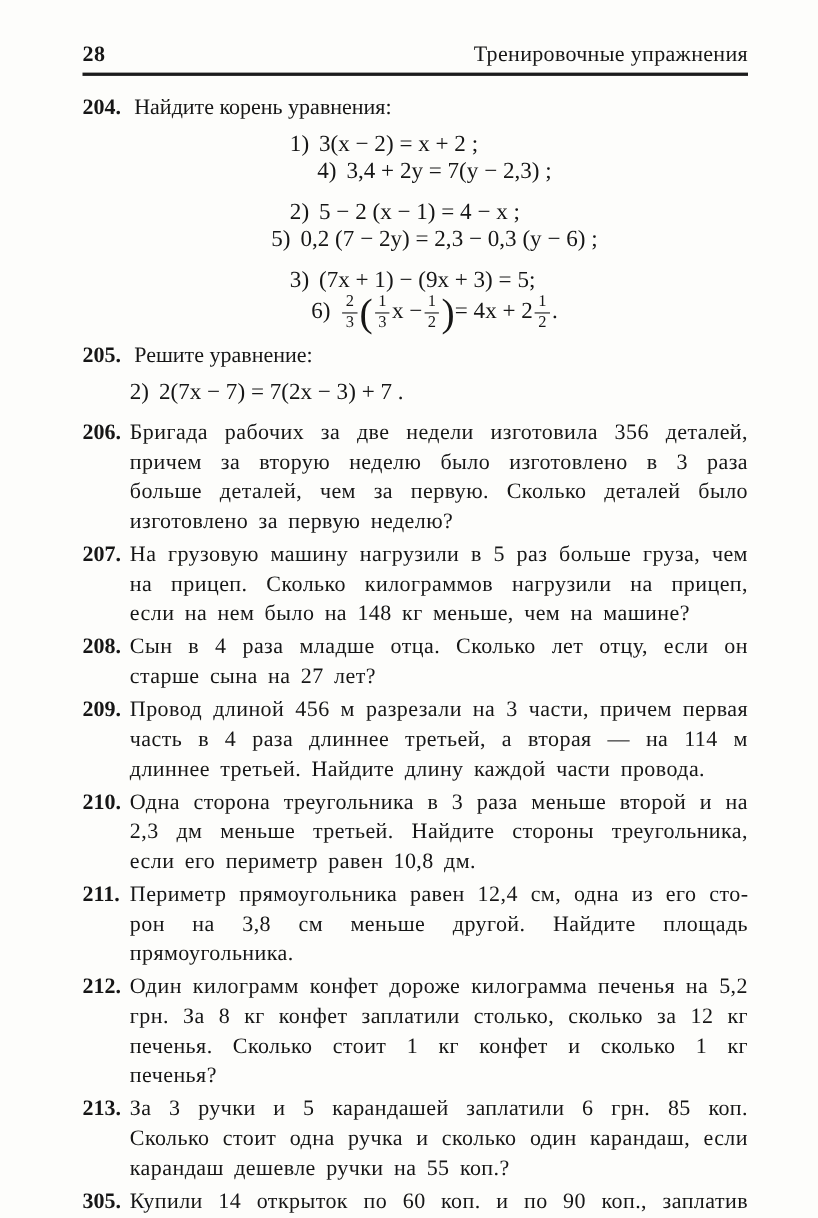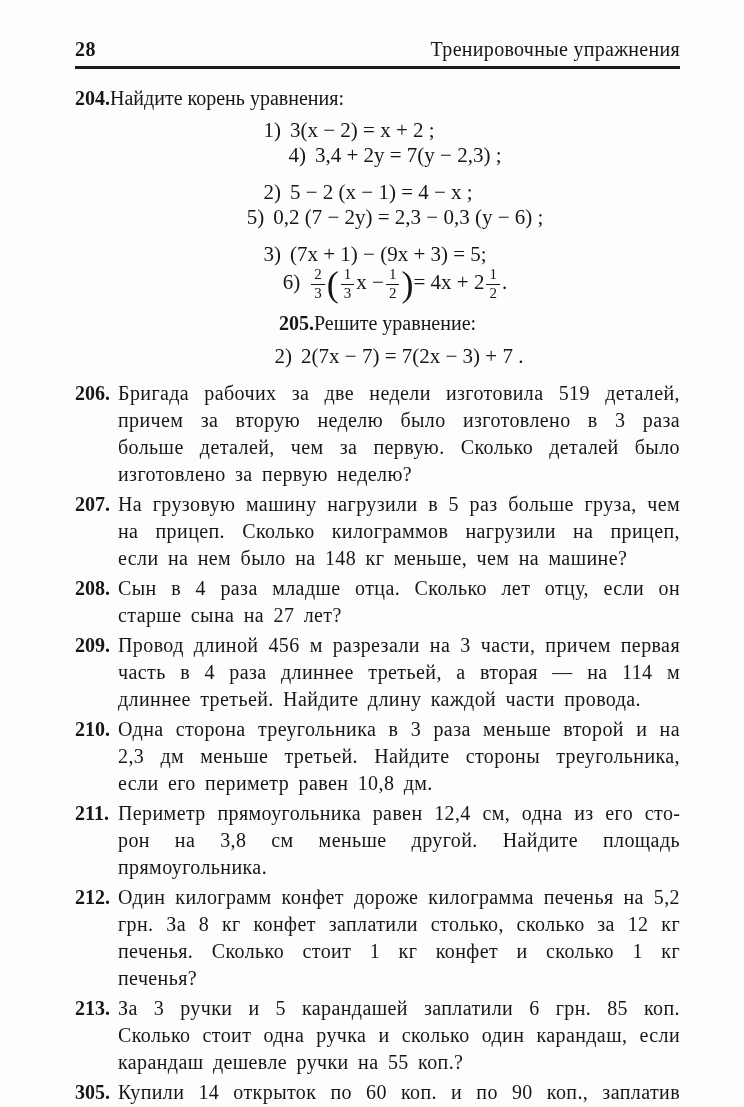--- a/index.html
+++ b/index.html
@@ -17,38 +17,38 @@
   .page-header{
     display:flex;justify-content:space-between;align-items:baseline;
     padding-bottom:5px;border-bottom:3px solid #1c1c1c;margin-bottom:16px;text-align:right;
   }
   .page-num{font-weight:bold;letter-spacing:.5px;}
   .page-title{letter-spacing:.3px;}
 
   
   .pnum{font-weight:bold;}
   .problem-head{line-height:27px;margin-bottom:6px;}
-  .problem-head .pnum{margin-right:0;font-family:Liberation Serif, serif;}
+  .problem-head .pnum{margin-right:12px;font-family:Liberation Serif, serif;}
 
   
   .eq-grid{margin-left:35px;font-size:21px;}
   .eq-row{display:flex;align-items:center;margin-bottom:12px;flex-direction:column;}
   .eq-row:last-child{margin-bottom:0;}
   .eq-cell-left{width:263px;flex:none;}
   .eq-cell-right{flex:1;}
   .eq-label{margin-right:9px;}
   .eq-row-tall{min-height:44px;justify-content:space-between;}
 
   
   .eq-lines{margin-left:43px;font-size:21px;}
   .eq-line{line-height:27px;margin-bottom:8px;}
   .eq-line:last-child{margin-bottom:0;}
 
   .sec-204{margin-bottom:8px;}
-  .sec-205{margin-bottom:10px;text-align:center;}
+  .sec-205{margin-bottom:10px;}
 
   
   .frac{display:inline-block;vertical-align:middle;text-align:center;
         font-size:15px;line-height:1.05;margin:0 2px;}
   .frac .num{display:block;border-bottom:1.5px solid #161616;padding:0 3px 1px;}
   .frac .den{display:block;padding-top:1px;}
   .bigparen{font-size:36px;line-height:.9;vertical-align:middle;font-weight:300;}
 
   
   .wp{position:relative;padding-left:43px;margin-bottom:3px;}
@@ -106,21 +106,21 @@
     </div>
     <div class="eq-lines">
       <div class="eq-line">
         <span class="eq-label">2)</span><span>2(7x − 7) = 7(2x − 3) + 7 .</span>
       </div>
     </div>
   </section>
 
   <section class="wp">
     <span class="pnum">206.</span>
-    <p class="ptext">Бригада рабочих за две недели изготовила 519 деталей, причем за вторую неделю было изготовлено в 3 раза больше деталей, чем за первую. Сколько деталей было изготовлено за первую неделю?</p>
+    <p class="ptext">Бригада рабочих за две недели изготовила 356 деталей, причем за вторую неделю было изготовлено в 3 раза больше деталей, чем за первую. Сколько деталей было изготовлено за первую неделю?</p>
   </section>
 
   <section class="wp">
     <span class="pnum">207.</span>
     <p class="ptext">На грузовую машину нагрузили в 5 раз больше груза, чем на прицеп. Сколько килограммов нагрузили на прицеп, если на нем было на 148 кг меньше, чем на машине?</p>
   </section>
 
   <section class="wp">
     <span class="pnum">208.</span>
     <p class="ptext">Сын в 4 раза младше отца. Сколько лет отцу, если он старше сына на 27 лет?</p>

